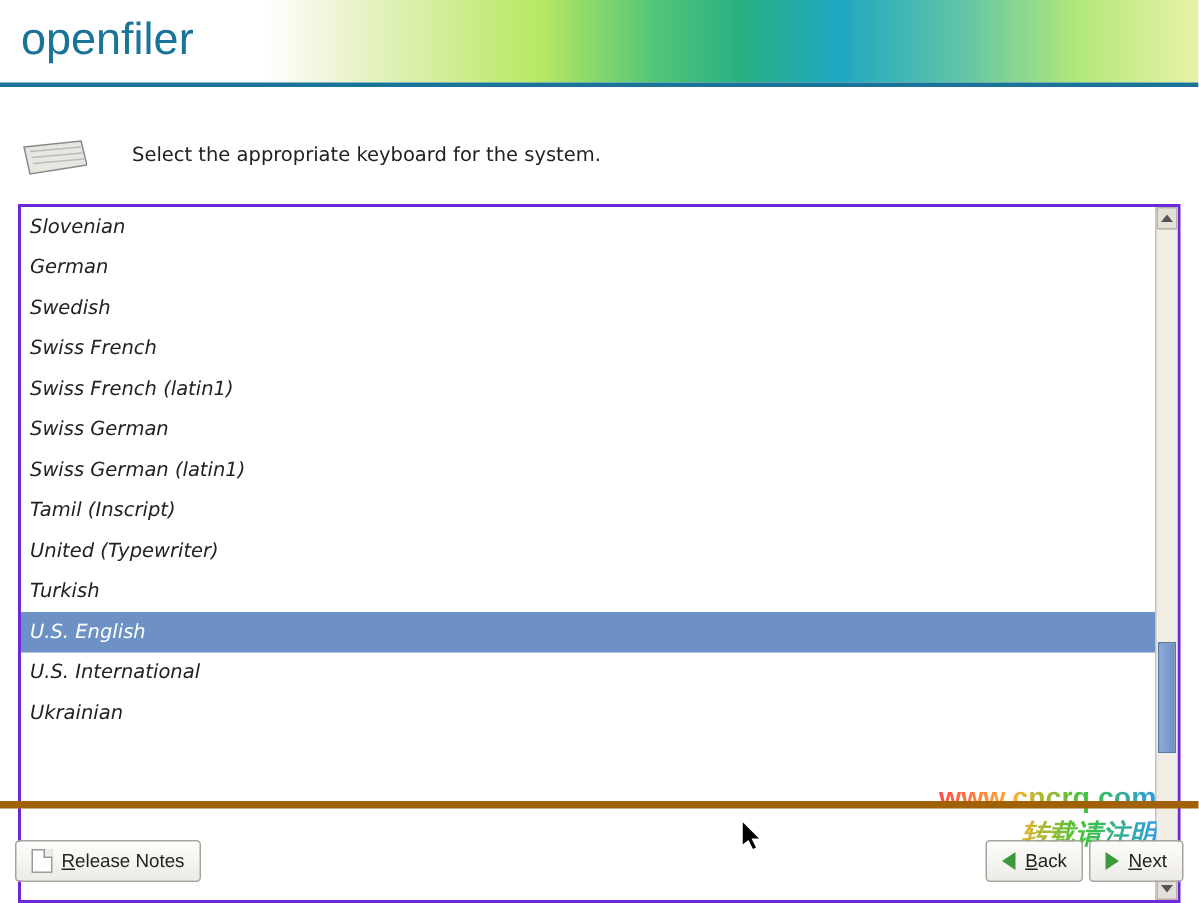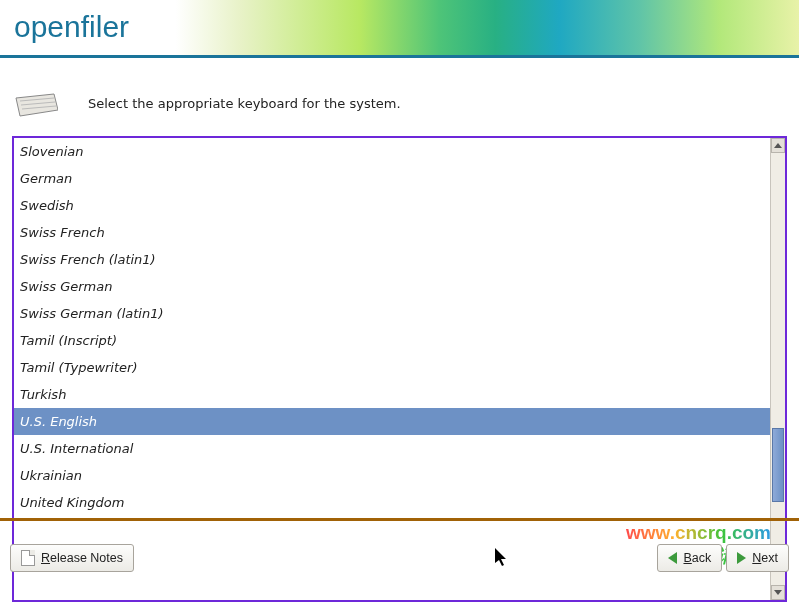--- a/index.html
+++ b/index.html
@@ -42,21 +42,21 @@
 
 .sb { width:15px; background:#f0ede5; border-left:1px solid #c8c4bc; position:relative; }
 .sb-btn { height:15px; background:#e4e0d8; border:1px solid #b8b4ac; position:absolute; left:0; right:0; display:flex; align-items:center; justify-content:center; }
 .sb-btn.top { top:0; }
 .sb-btn.bot { bottom:0; }
 .sb-tri { width:0;height:0;border-left:4px solid transparent;border-right:4px solid transparent; }
 .sb-btn.top .sb-tri { border-bottom:5px solid #555; }
 .sb-btn.bot .sb-tri { border-top:5px solid #555; }
 .sb-thumb { position:absolute; left:1px; right:1px; top:290px; height:74px; background:linear-gradient(90deg,#8eaad8,#6d91c5); border:1px solid #5a78a8; }
 
-.footer { position:absolute; left:0; right:0; bottom:16px; height:68px; border-top:3px solid #a16207; }
+.footer { position:absolute; left:0; right:0; bottom:0; height:68px; border-top:5px solid #a16207; }
 .btn {
   height:28px; padding:0 10px;
   background:linear-gradient(#fdfdfc,#ecebe6);
   border:1px solid #a8a49c; border-radius:3px;
   font-size:12.5px; color:#222;
   display:inline-flex; align-items:center; gap:6px;
   cursor:default;
 }
 .btn .u { text-decoration:underline; }
 .doc-icon { width:14px; height:16px; border:1px solid #999; background:#fff; position:relative; }
@@ -107,26 +107,25 @@
     <div class="list">
       <div class="list-inner" id="list-inner">
           <div class="list-item">Slovenian</div>
           <div class="list-item">German</div>
           <div class="list-item">Swedish</div>
           <div class="list-item">Swiss French</div>
           <div class="list-item">Swiss French (latin1)</div>
           <div class="list-item">Swiss German</div>
           <div class="list-item">Swiss German (latin1)</div>
           <div class="list-item">Tamil (Inscript)</div>
-          <div class="list-item">Tamil (Typewriter)</div>
+          <div class="list-item">United (Typewriter)</div>
           <div class="list-item">Turkish</div>
           <div class="list-item selected">U.S. English</div>
           <div class="list-item">U.S. International</div>
           <div class="list-item">Ukrainian</div>
-          <div class="list-item">United Kingdom</div>
         </div>
     </div>
     <div class="sb">
       <div class="sb-btn top">
           <div class="sb-tri"></div>
         </div>
       <div class="sb-thumb"></div>
       <div class="sb-btn bot">
           <div class="sb-tri"></div>
         </div>

